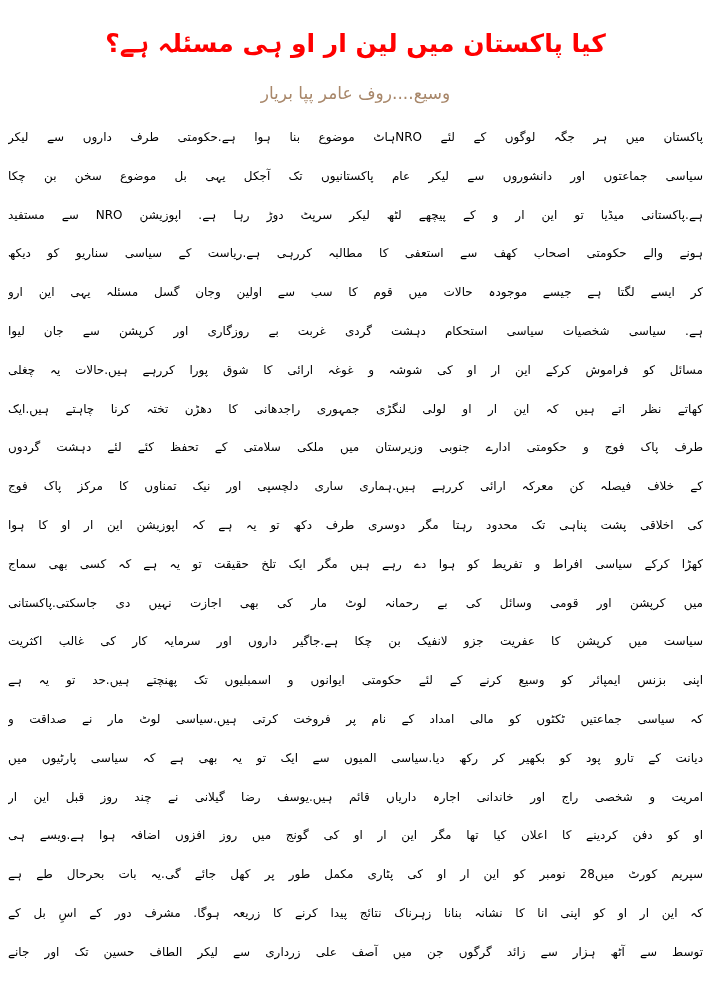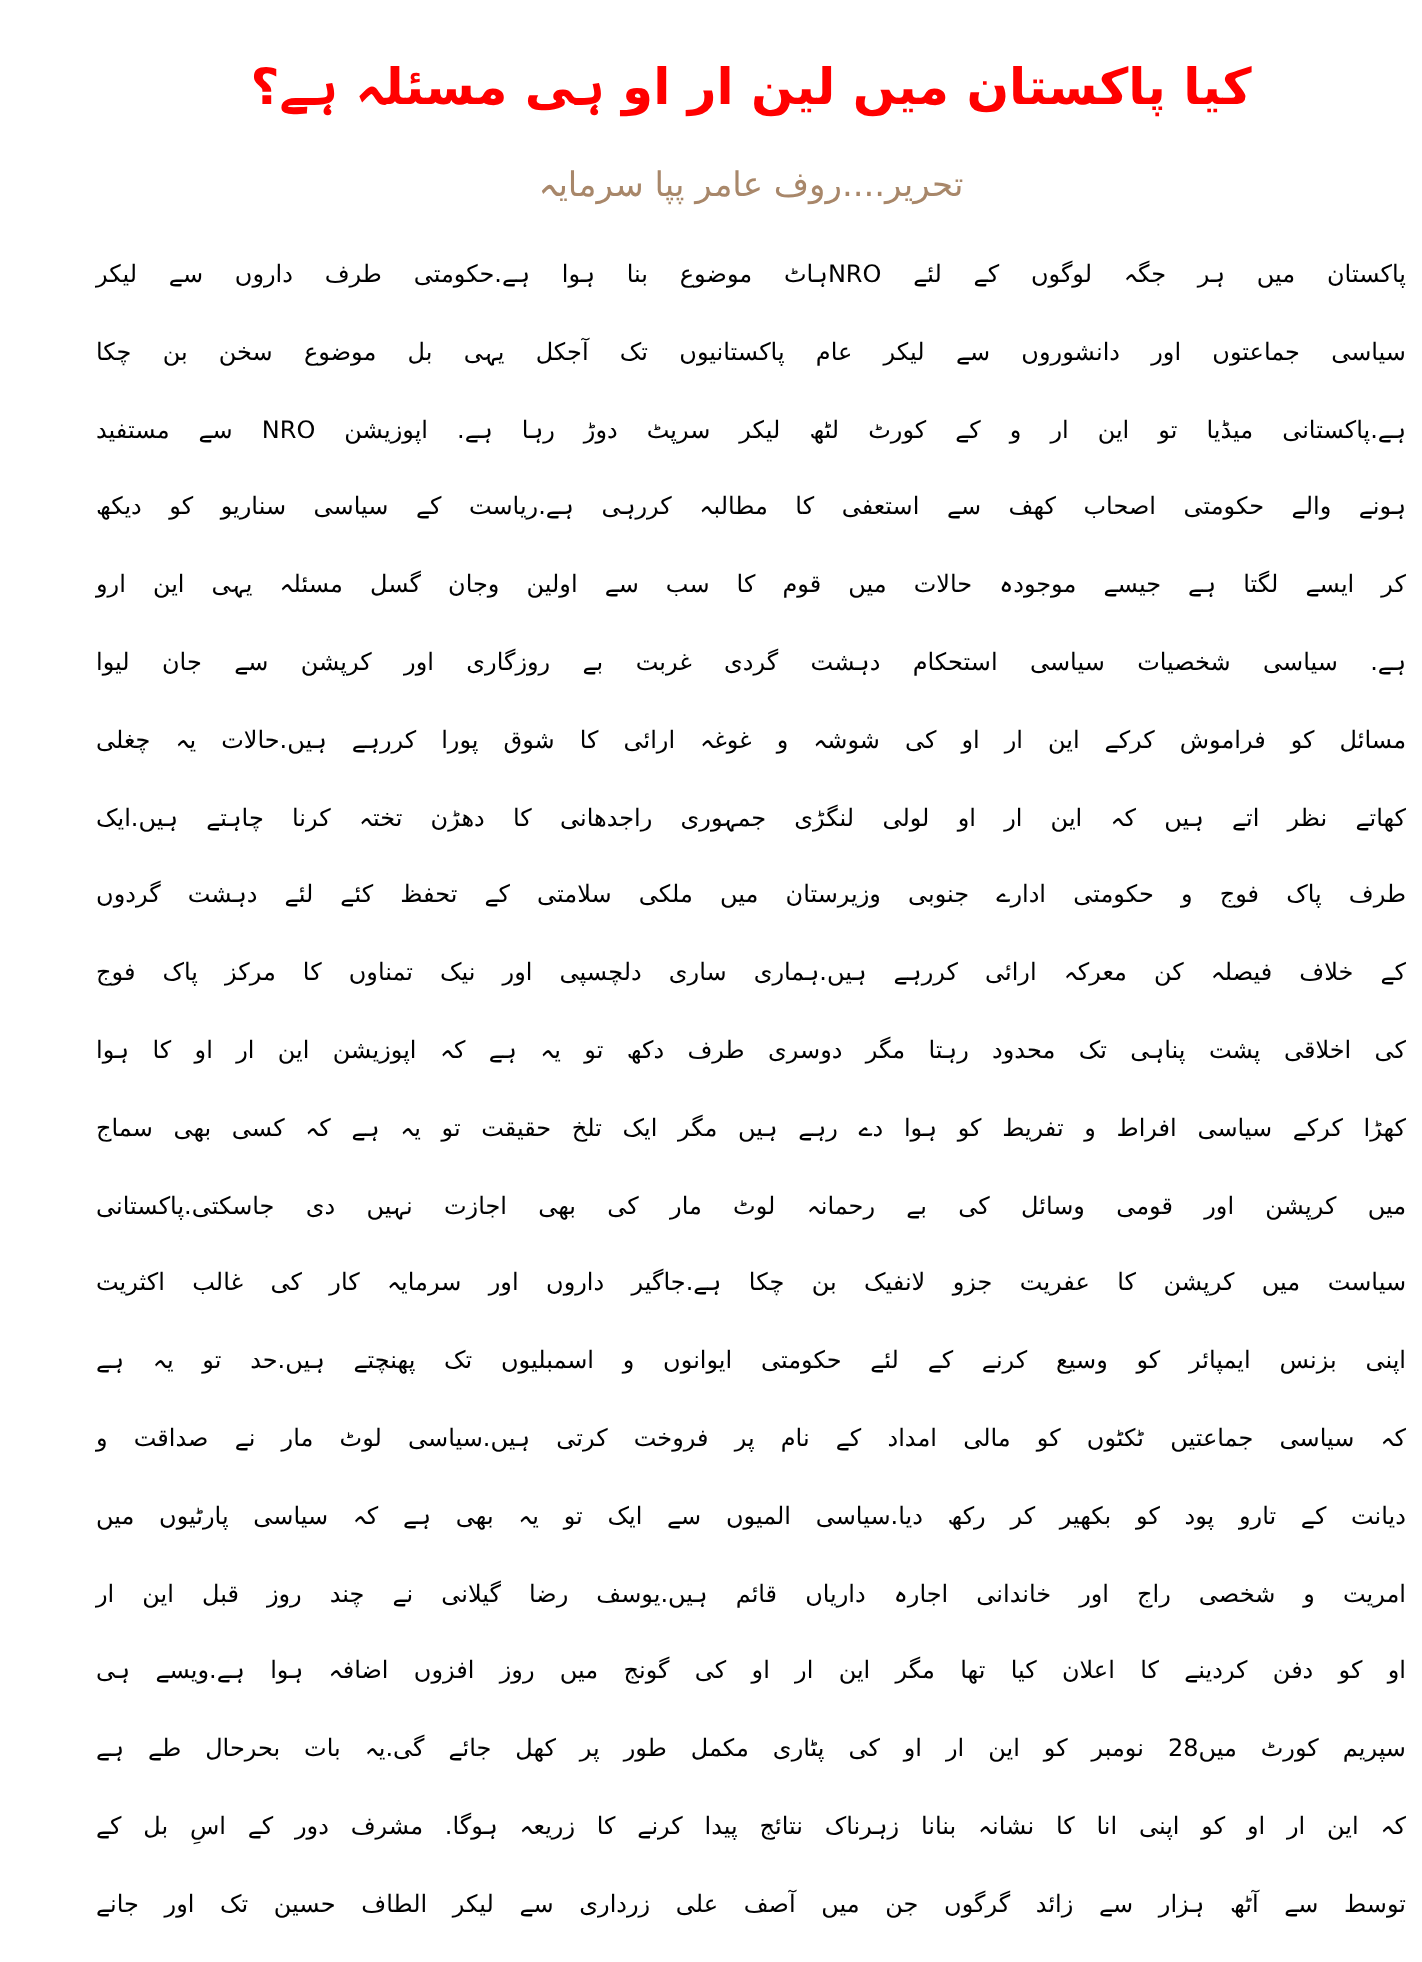--- a/index.html
+++ b/index.html
@@ -1,21 +1,21 @@
 <!DOCTYPE html>
 <html lang="ur" style="--title-color: #ff0000; --byline-color: #a8876a; --body-color: #000000; --bg-color: #ffffff;"><head>
 <meta charset="utf-8">
 <style>
   :root{
     --title-color:#ff0000;
     --byline-color:#a8876a;
     --body-color:#000000;
     --bg-color:#ffffff;
   }
-  *{ box-sizing:border-box;padding-left:20px; }
+  *{ box-sizing:border-box; }
   html,body{ margin:0; padding:0; }
   body{
     width:711px;
     height:981px;
     background:var(--bg-color);
     font-family:"DejaVu Sans", sans-serif;
     overflow:hidden;
   }
   .page{
     width:711px;
@@ -59,25 +59,25 @@
     text-align-last:justify;
     text-justify:inter-word;
     white-space:normal;
   }
 </style>
 </head>
 <body>
 
 <div class="page">
   <h1 class="title">کیا پاکستان میں لین ار او ہی مسئلہ ہے؟</h1>
-  <div class="byline">تحریر....روف عامر پپا سرمایہ</div>
+  <div class="byline">وسیع....روف عامر پپا بریار</div>
   <div class="article">
       <div class="line">پاکستان میں ہر جگہ لوگوں کے لئے NROہاٹ موضوع بنا ہوا ہے.حکومتی طرف داروں سے لیکر</div>
       <div class="line">سیاسی جماعتوں اور دانشوروں سے لیکر عام پاکستانیوں تک آجکل یہی بل موضوع سخن بن چکا</div>
-      <div class="line">ہے.پاکستانی میڈیا تو این ار و کے کورٹ لٹھ لیکر سرپٹ دوڑ رہا ہے. اپوزیشن NRO سے مستفید</div>
+      <div class="line">ہے.پاکستانی میڈیا تو این ار و کے پیچھے لٹھ لیکر سرپٹ دوڑ رہا ہے. اپوزیشن NRO سے مستفید</div>
       <div class="line">ہونے والے حکومتی اصحاب کھف سے استعفی کا مطالبہ کررہی ہے.ریاست کے سیاسی سناریو کو دیکھ</div>
       <div class="line">کر ایسے لگتا ہے جیسے موجودہ حالات میں قوم کا سب سے اولین وجان گسل مسئلہ یہی این ارو</div>
       <div class="line">ہے. سیاسی شخصیات سیاسی استحکام دہشت گردی غربت بے روزگاری اور کرپشن سے جان لیوا</div>
       <div class="line">مسائل کو فراموش کرکے این ار او کی شوشہ و غوغہ ارائی کا شوق پورا کررہے ہیں.حالات یہ چغلی</div>
       <div class="line">کھاتے نظر اتے ہیں کہ این ار او لولی لنگڑی جمہوری راجدھانی کا دھڑن تختہ کرنا چاہتے ہیں.ایک</div>
       <div class="line">طرف پاک فوج و حکومتی ادارے جنوبی وزیرستان میں ملکی سلامتی کے تحفظ کئے لئے دہشت گردوں</div>
       <div class="line">کے خلاف فیصلہ کن معرکہ ارائی کررہے ہیں.ہماری ساری دلچسپی اور نیک تمناوں کا مرکز پاک فوج</div>
       <div class="line">کی اخلاقی پشت پناہی تک محدود رہتا مگر دوسری طرف دکھ تو یہ ہے کہ اپوزیشن این ار او کا ہوا</div>
       <div class="line">کھڑا کرکے سیاسی افراط و تفریط کو ہوا دے رہے ہیں مگر ایک تلخ حقیقت تو یہ ہے کہ کسی بھی سماج</div>
       <div class="line">میں کرپشن اور قومی وسائل کی بے رحمانہ لوٹ مار کی بھی اجازت نہیں دی جاسکتی.پاکستانی</div>

